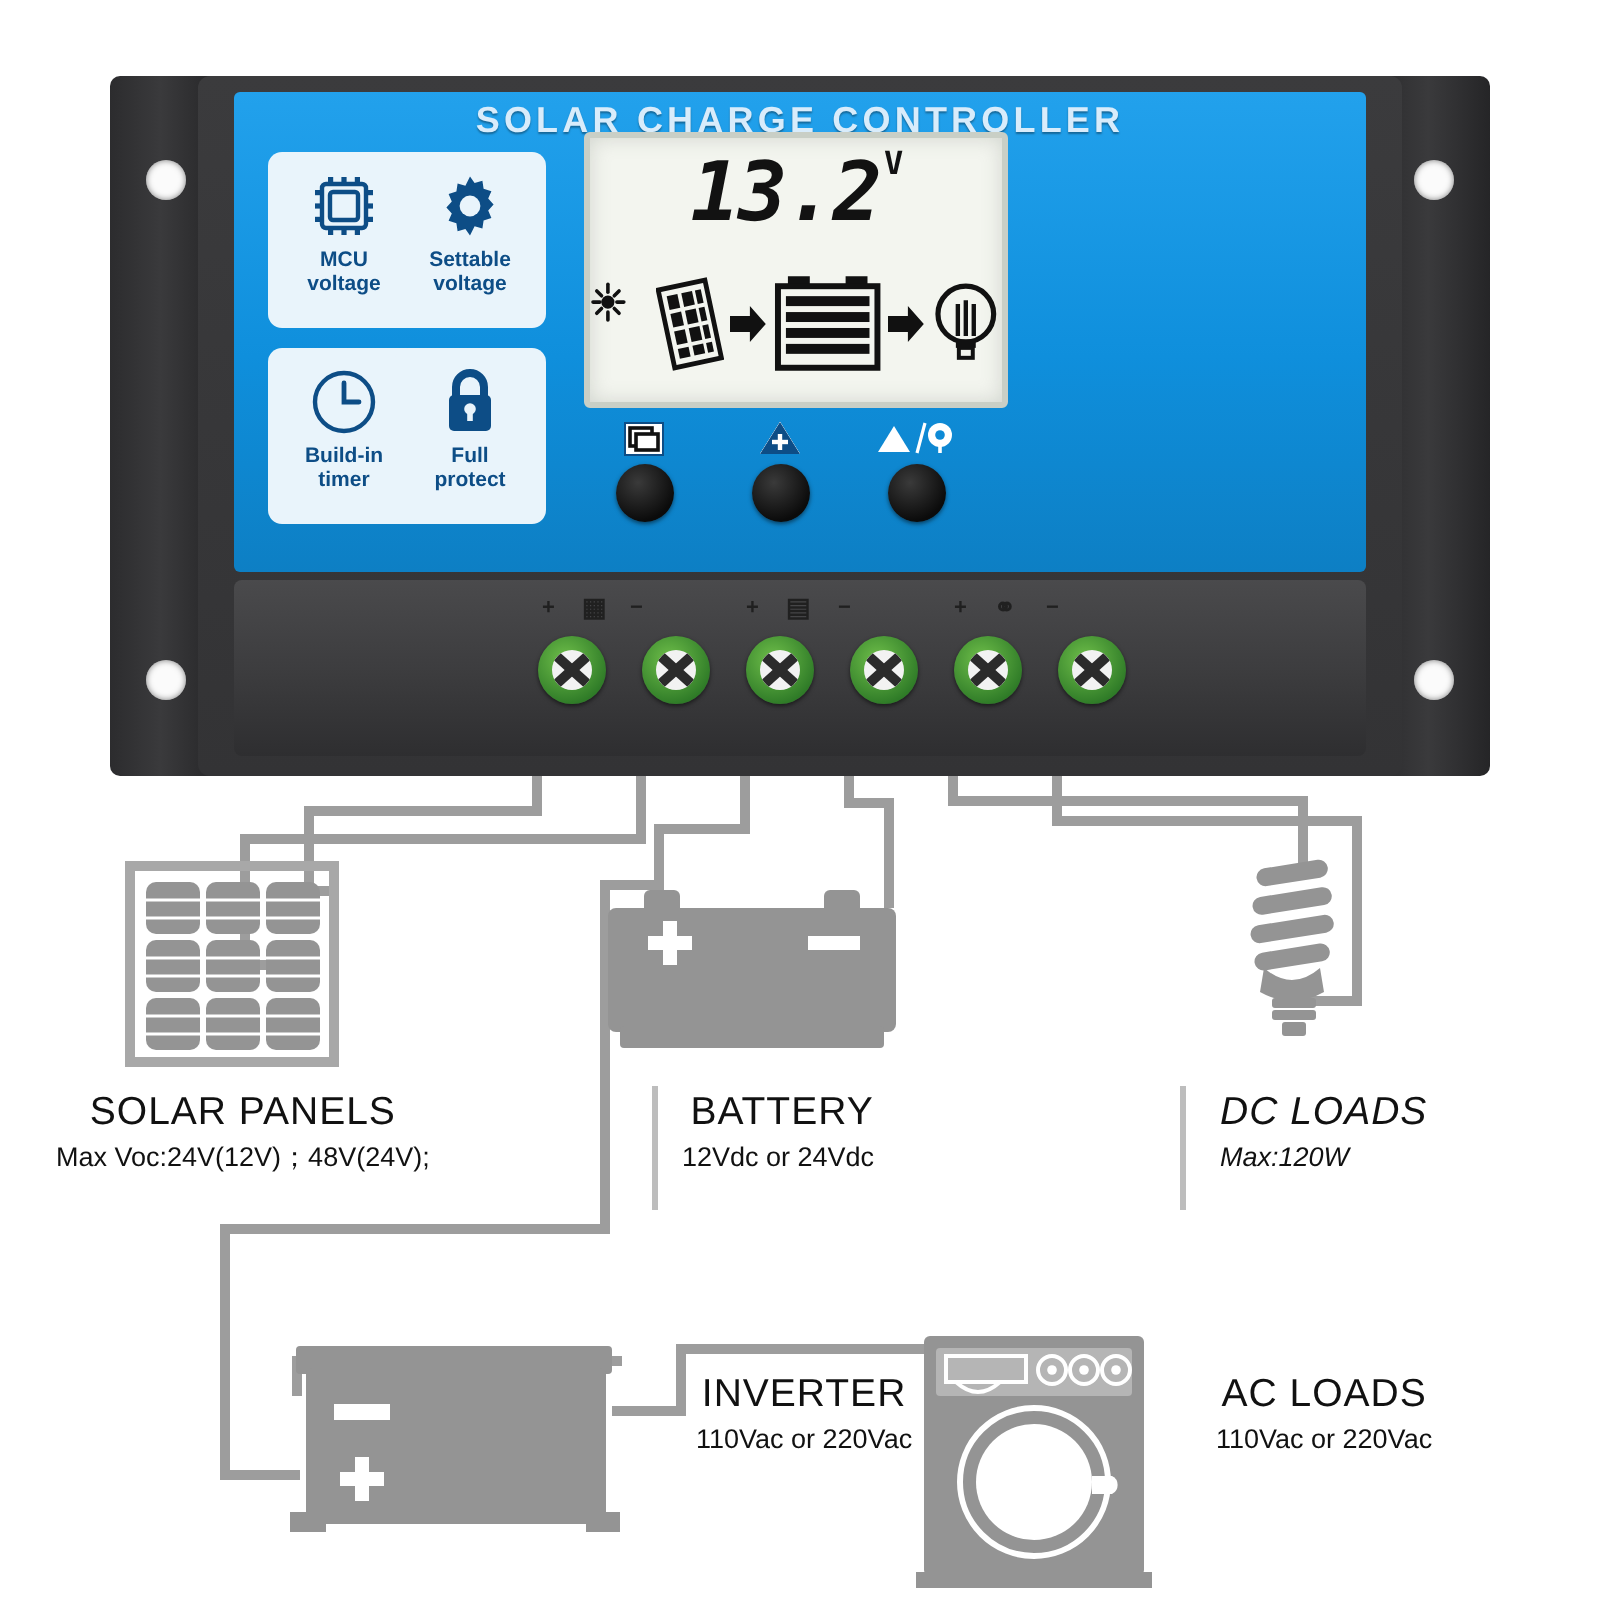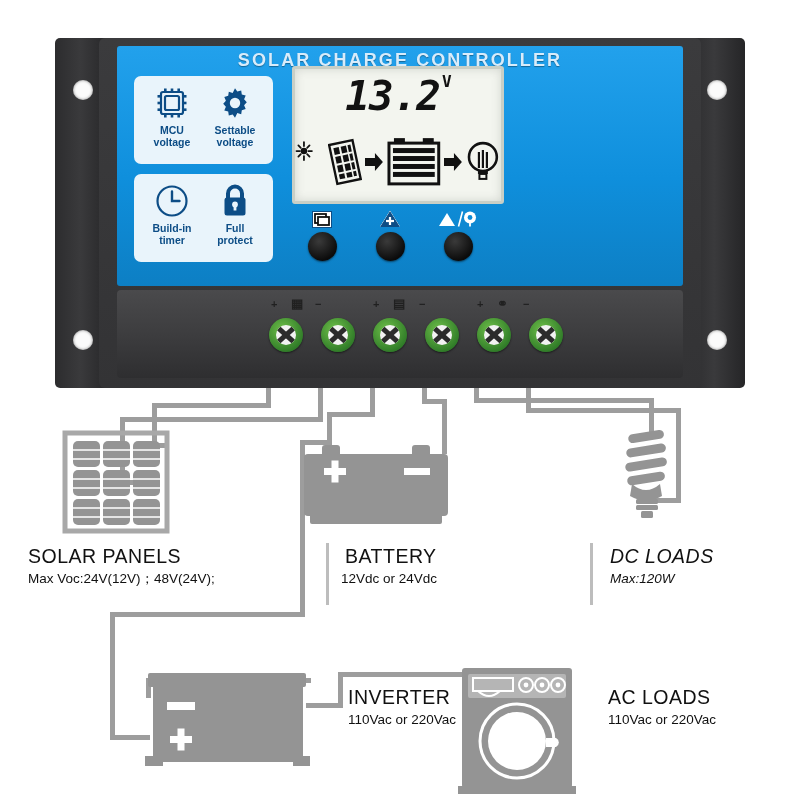--- a/index.html
+++ b/index.html
@@ -143,21 +143,21 @@
   .term-in:after{transform:translate(-50%,-50%) rotate(-42deg);}
 
   
   .wire{position:absolute;background:#9d9d9d;}
 
   
   .dev{position:absolute;}
 
   
   .lbl{position:absolute;color:#111;}
-  .lbl .t{font-size:19.5px;letter-spacing:.5px;white-space:nowrap;}
+  .lbl .t{font-size:19.5px;letter-spacing:.5px;white-space:nowrap;text-align:center;}
   .lbl .s{font-size:13.5px;line-height:17px;white-space:nowrap;margin-top:2px;}
   .vsep{position:absolute;width:3px;background:#bdbdbd;}
 </style>
 </head>
 <body>
 
 <div id="stage">
 
   <div class="ctrl-wrap">
 

